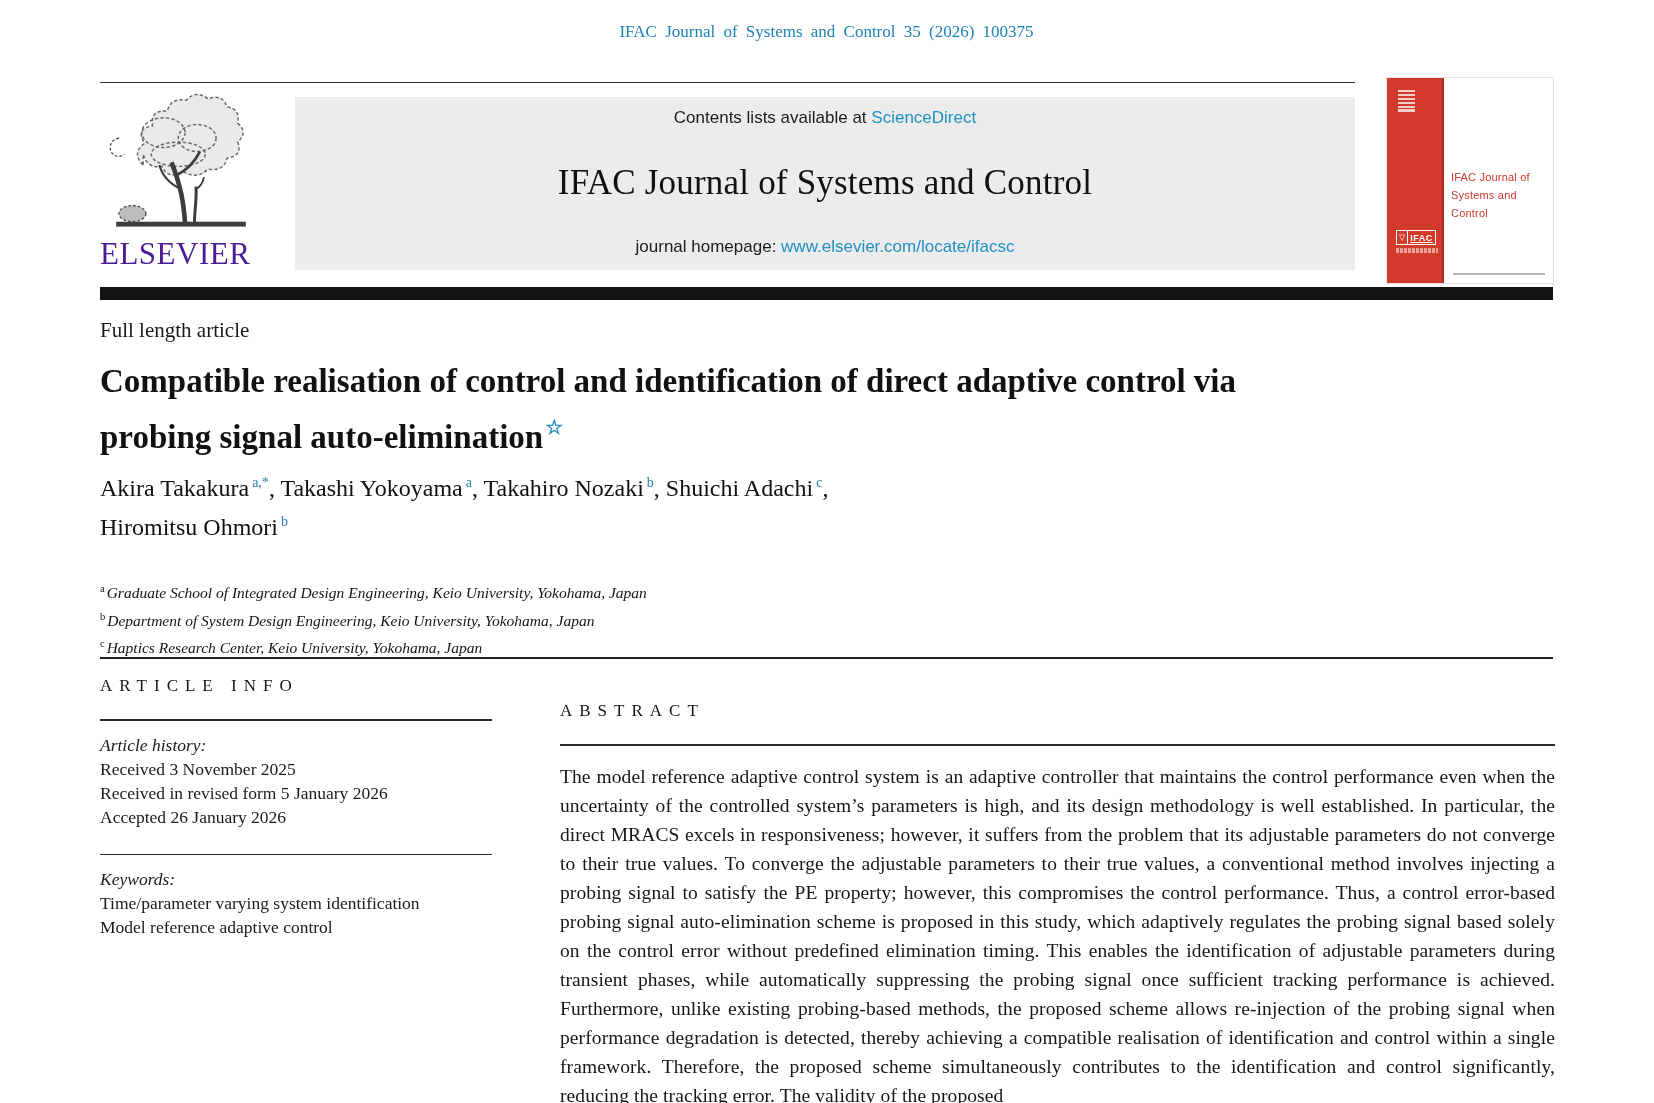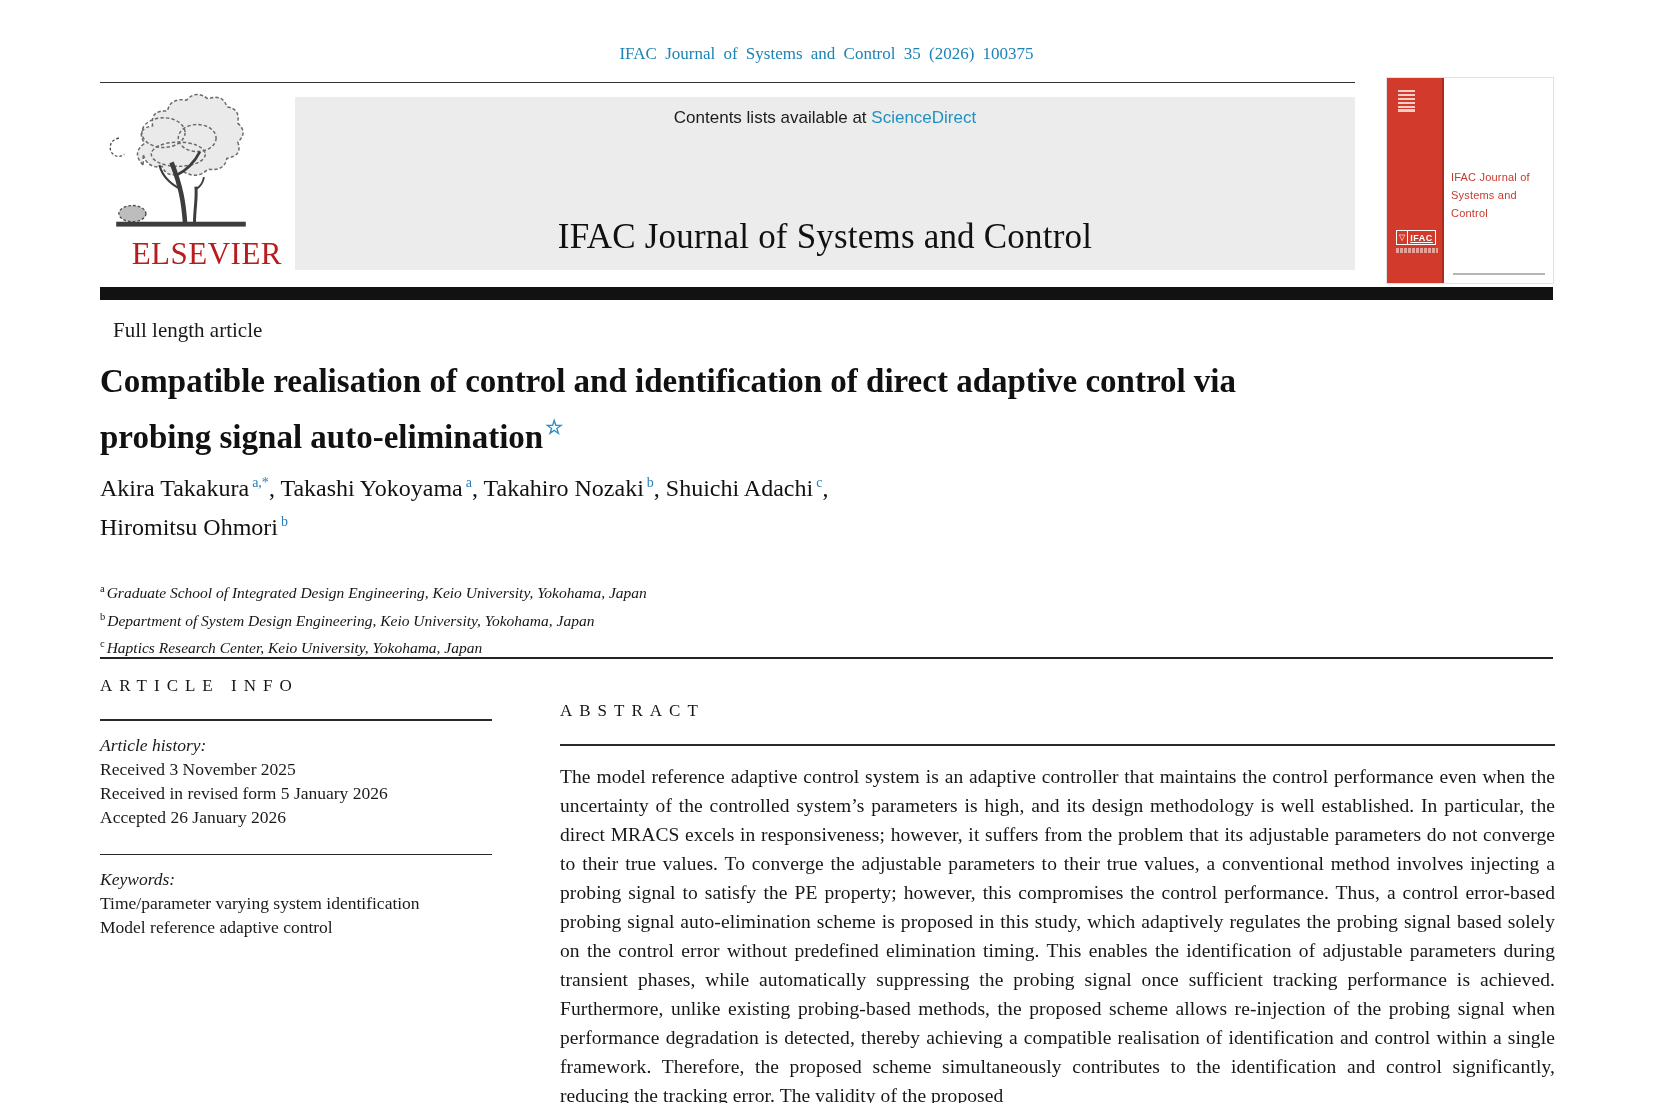--- a/index.html
+++ b/index.html
@@ -3,31 +3,31 @@
 <meta charset="utf-8">
 <style>
   * { margin:0; padding:0; box-sizing:border-box; }
   html,body { background:#ffffff; }
   body { font-family:"Liberation Serif","DejaVu Serif",serif; color:#1a1a1a; }
   #page {
     position:relative; width:1654px; height:1103px; overflow:hidden; background:#fff;
   }
   
   .journal-ref {
-    position:absolute; top:44px; left:100px; width:1453px;
+    position:absolute; top:22px; left:100px; width:1453px;
     text-align:center; font-size:17px; color:#1d83b4; word-spacing:4px;
   }
   
   .top-rule { position:absolute; left:100px; top:82px; width:1255px; height:1px; background:#333; }
   
   .elsevier-block { position:absolute; left:100px; top:92px; width:170px; height:180px; }
   .elsevier-block svg { display:block; }
   .elsevier-wordmark {
-    position:absolute; left:12px; bottom:0; width:170px; text-align:right;
-    font-size:31px; color:#b91c1c; letter-spacing:0.5px; font-family:"Liberation Serif",serif;
+    position:absolute; left:0; bottom:0; width:170px; text-align:left;
+    font-size:31px; color:#4c1d95; letter-spacing:0.5px; font-family:"Liberation Serif",serif;
   }
   
   .header-box {
     position:absolute; left:295px; top:97px; width:1060px; height:173px;
     background:#ececec; display:flex; flex-direction:column; align-items:center;
     justify-content:space-between; padding:11px 0 13px 0;gap:8px;
   }
   .contents-line, .homepage-line {
     font-family:"Liberation Sans","DejaVu Sans",sans-serif; font-size:17px; color:#1c1c1c;
   }
@@ -54,21 +54,21 @@
     display:flex; align-items:center; font-family:"Liberation Sans",sans-serif;
   }
   .cover-ifac-sym { width:11px; height:100%; border-right:1px solid #fff; color:#fff; font-size:8px; line-height:13px; text-align:center; }
   .cover-ifac-text { flex:1; text-align:center; color:#fff; font-size:9px; font-weight:bold; letter-spacing:0.5px;text-decoration:underline; }
   .cover-ifac-sub { position:absolute; left:9px; bottom:30px; width:42px; height:5px;
     background:repeating-linear-gradient(90deg,#eebbb3 0 3px, transparent 3px 4px); opacity:.8; }
   .cover-fineprint { position:absolute; right:8px; bottom:8px; width:92px; height:2px; background:#b5b5b5; }
   
   .black-bar { position:absolute; left:100px; top:287px; width:1453px; height:13px; background:#121212; }
   
-  .article-type { position:absolute; left:113px; top:318px; font-size:21px; color:#1a1a1a; }
+  .article-type { position:absolute; left:100px; top:318px; font-size:21px; color:#1a1a1a; }
   .article-title {
     position:absolute; left:100px; top:358px; width:1190px;
     font-size:33px; line-height:46px; color:#111;
   }
   .article-title sup.star { color:#2a8fc0; font-size:20px; vertical-align:14px; margin-left:2px; cursor:pointer; }
   .authors { position:absolute; left:100px; top:466px; width:1250px; font-size:24px; line-height:34px; color:#111; }
   .authors sup { color:#2a7fb8; font-size:14px; vertical-align:9px; margin-left:3px; }
   .authors .sep { color:#111; }
   .affiliations { position:absolute; left:100px; top:577px; font-size:15.5px; line-height:23.5px; color:#151515; }
   .affil { font-style:italic; }
@@ -121,20 +121,23 @@
       </svg>
     </span>
     <div class="elsevier-wordmark">ELSEVIER</div>
   </div>
 
   <div class="header-box">
     <div class="contents-line">
       <span>Contents lists available at </span><a class="link-teal">ScienceDirect</a>
     </div>
     <div class="header-journal-title">IFAC Journal of Systems and Control</div>
+    <div class="homepage-line">
+      <span>journal homepage: </span><a class="link-teal">www.elsevier.com/locate/ifacsc</a>
+    </div>
   </div>
 
   <div class="cover">
     <div class="cover-red-band"></div>
     <div class="cover-minilogo"></div>
     <div class="cover-title">
       <div>IFAC Journal of</div>
       <div>Systems and Control</div>
     </div>
     <div class="cover-ifac-box">

